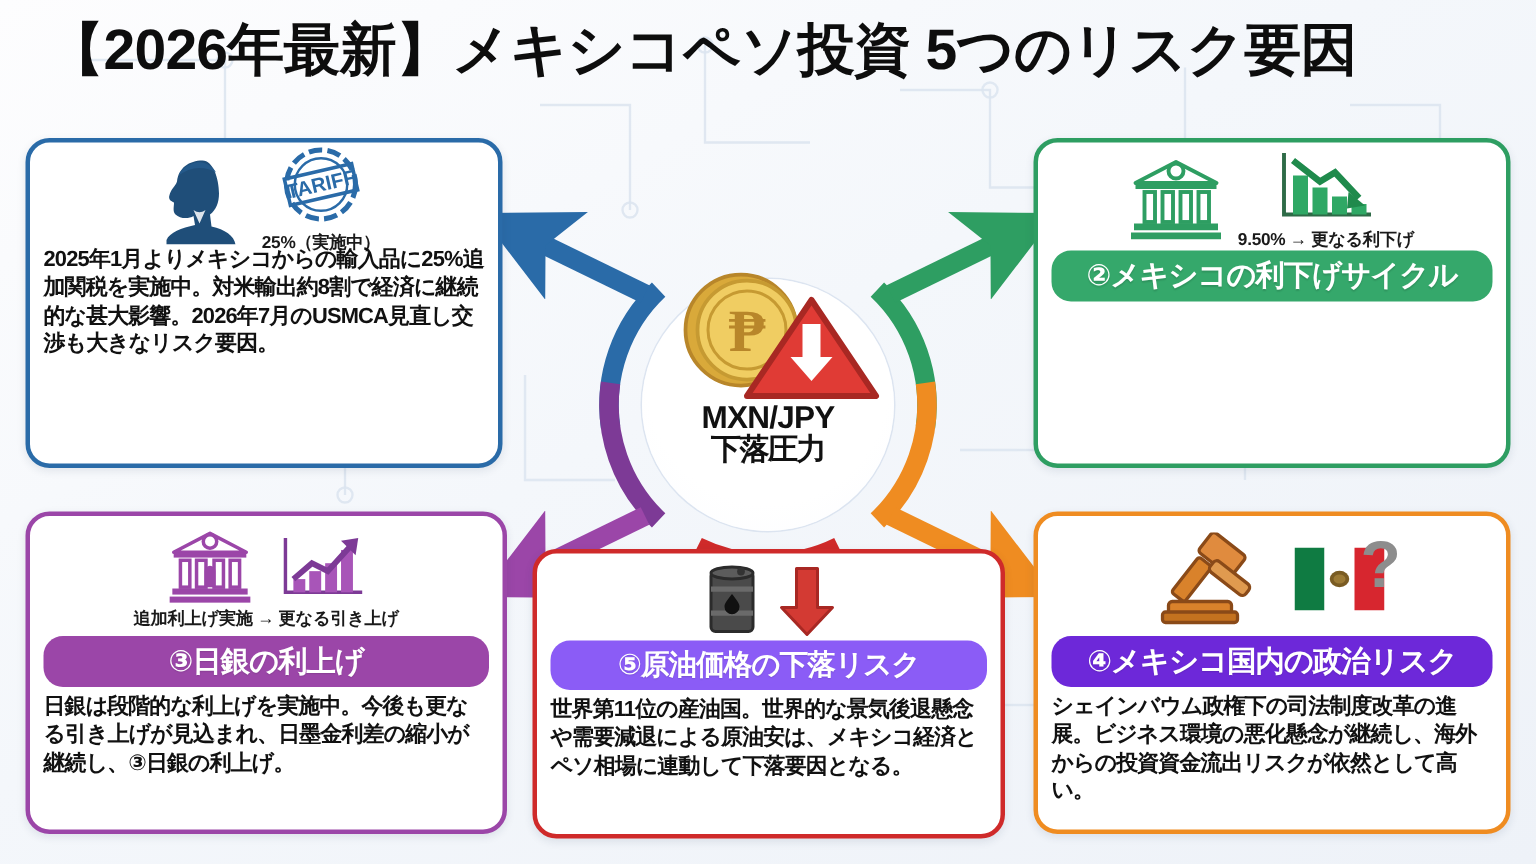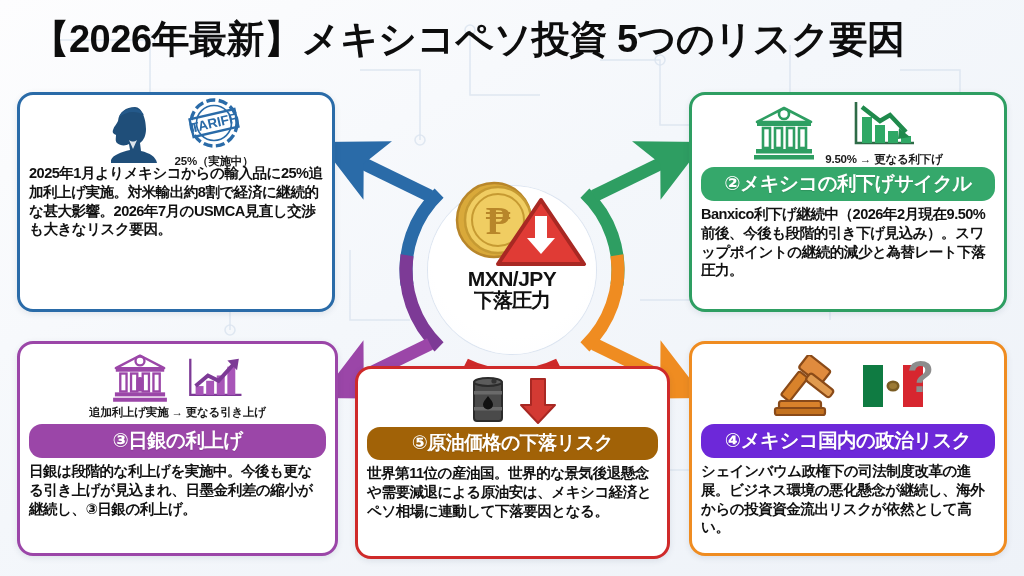--- a/index.html
+++ b/index.html
@@ -8,21 +8,21 @@
     font-family:"Liberation Sans","DejaVu Sans",sans-serif;
     background:linear-gradient(150deg,#fdfdfe 0%,#f4f7fb 45%,#eef2f8 100%);
     position:relative;
   }
   #circuit-bg{position:absolute;inset:0;z-index:0;pointer-events:none;}
   #arrows-layer{position:absolute;inset:0;z-index:1;pointer-events:none;}
 
   
   .title-bar{
     position:absolute;top:8px;left:0;width:936px;height:62px;
-    display:flex;align-items:center;justify-content:center;z-index:5;
+    display:flex;align-items:flex-start;justify-content:center;z-index:5;
   }
   .title-bar h1{
     margin:0;font-size:38px;font-weight:bold;color:#0d0d0d;
     letter-spacing:-0.5px;white-space:nowrap;
   }
 
   
   .card{
     position:absolute;z-index:4;box-sizing:border-box;
     background:#ffffff;border-radius:16px;border:3px solid #ccc;
@@ -189,21 +189,21 @@
         <circle cx="31" cy="26" r="23" fill="none" stroke="#2a6ba8" stroke-width="3.4" stroke-dasharray="9 3.5"></circle>
         <circle cx="31" cy="26" r="17.5" fill="none" stroke="#2a6ba8" stroke-width="1.6"></circle>
         <g transform="rotate(-13 31 26)">
           <rect x="8" y="17" width="46" height="18" fill="none" stroke="#2a6ba8" stroke-width="2.4"></rect>
           <text x="31" y="30.5" font-family="'Liberation Sans',sans-serif" font-size="13.5" font-weight="bold" fill="#2a6ba8" text-anchor="middle">TARIFF</text>
         </g>
       </svg>
       <span class="icon-caption">25%（実施中）</span>
     </div>
   </div>
-  <div class="body-text">2025年1月よりメキシコからの輸入品に25%追加利上げ実施。対米輸出約8割で経済に継続的な甚大影響。2026年7月のUSMCA見直し交渉も大きなリスク要因。</div>
+  <div class="body-text">2025年1月よりメキシコからの輸入品に25%追加関税を実施中。対米輸出約8割で経済に継続的な甚大影響。2026年7月のUSMCA見直し交渉も大きなリスク要因。</div>
 </div>
 
 <div class="card" id="card-2">
   <div class="card-icons">
     <div class="icon-block">
       <svg width="62" height="58" viewBox="0 0 62 58">
         <circle cx="31" cy="10" r="5" fill="none" stroke="#2e9e62" stroke-width="2.6"></circle>
         <path d="M31 4 L58 18 H4 Z" fill="none" stroke="#2e9e62" stroke-width="2.6" stroke-linejoin="round"></path>
         <rect x="4" y="18" width="54" height="4" fill="#2e9e62"></rect>
         <g fill="none" stroke="#2e9e62" stroke-width="2.6">
@@ -223,21 +223,20 @@
         <rect x="25" y="26" width="10" height="18" fill="#2fa865"></rect>
         <rect x="38" y="32" width="10" height="12" fill="#2fa865"></rect>
         <rect x="51" y="37" width="10" height="7" fill="#2fa865"></rect>
         <path d="M12 8 L30 22 L40 16 L56 33" fill="none" stroke="#1f8a4c" stroke-width="4.4"></path>
         <path d="M49 29 L60 38 L48 40 Z" fill="#1f8a4c"></path>
       </svg>
       <span class="icon-caption">9.50% → 更なる利下げ</span>
     </div>
   </div>
   <div class="banner" style="background:#35a86b;">②メキシコの利下げサイクル</div>
-  <div class="body-text">Banxico利下げ継続中（2026年2月現在9.50%前後、今後も段階的引き下げ見込み）。スワップポイントの継続的減少と為替レート下落圧力。</div>
 </div>
 
 <div class="card" id="card-3">
   <div class="card-icons" style="flex-direction:column;gap:0;height:70px;">
     <div style="display:flex;align-items:flex-end;gap:16px;">
       <svg width="58" height="52" viewBox="0 0 62 58">
         <circle cx="31" cy="10" r="5" fill="none" stroke="#9b46a8" stroke-width="2.6"></circle>
         <path d="M31 4 L58 18 H4 Z" fill="none" stroke="#9b46a8" stroke-width="2.6" stroke-linejoin="round"></path>
         <rect x="4" y="18" width="54" height="4" fill="#9b46a8"></rect>
         <g fill="none" stroke="#9b46a8" stroke-width="2.6">
@@ -299,21 +298,21 @@
       <ellipse cx="20" cy="7" rx="14" ry="4" fill="#5c5c5c" stroke="#2b2b2b" stroke-width="2"></ellipse>
       <circle cx="26" cy="6" r="2.6" fill="#333"></circle>
       <rect x="6" y="16" width="28" height="3.5" fill="#6a6a6a"></rect>
       <rect x="6" y="32" width="28" height="3.5" fill="#6a6a6a"></rect>
       <path d="M20 21c-3 4-5 6-5 8.5a5 5 0 0 0 10 0c0-2.5-2-4.5-5-8.5z" fill="#111"></path>
     </svg>
     <svg width="40" height="50" viewBox="0 0 40 50">
       <path d="M13 4 H27 V30 H37 L20 48 L3 30 H13 Z" fill="#d33a33" stroke="#a82823" stroke-width="2" stroke-linejoin="round"></path>
     </svg>
   </div>
-  <div class="banner" style="background:#a16207;">⑤原油価格の下落リスク</div>
+  <div class="banner" style="background:#8b5cf6;">⑤原油価格の下落リスク</div>
   <div class="body-text">世界第11位の産油国。世界的な景気後退懸念や需要減退による原油安は、メキシコ経済とペソ相場に連動して下落要因となる。</div>
 </div>
 
 <div id="hub">
   <div id="hub-disc"></div>
   <div id="hub-inner">
     <div id="hub-graphics">
       <svg width="188" height="96" viewBox="0 0 188 96">
 
         <g>

